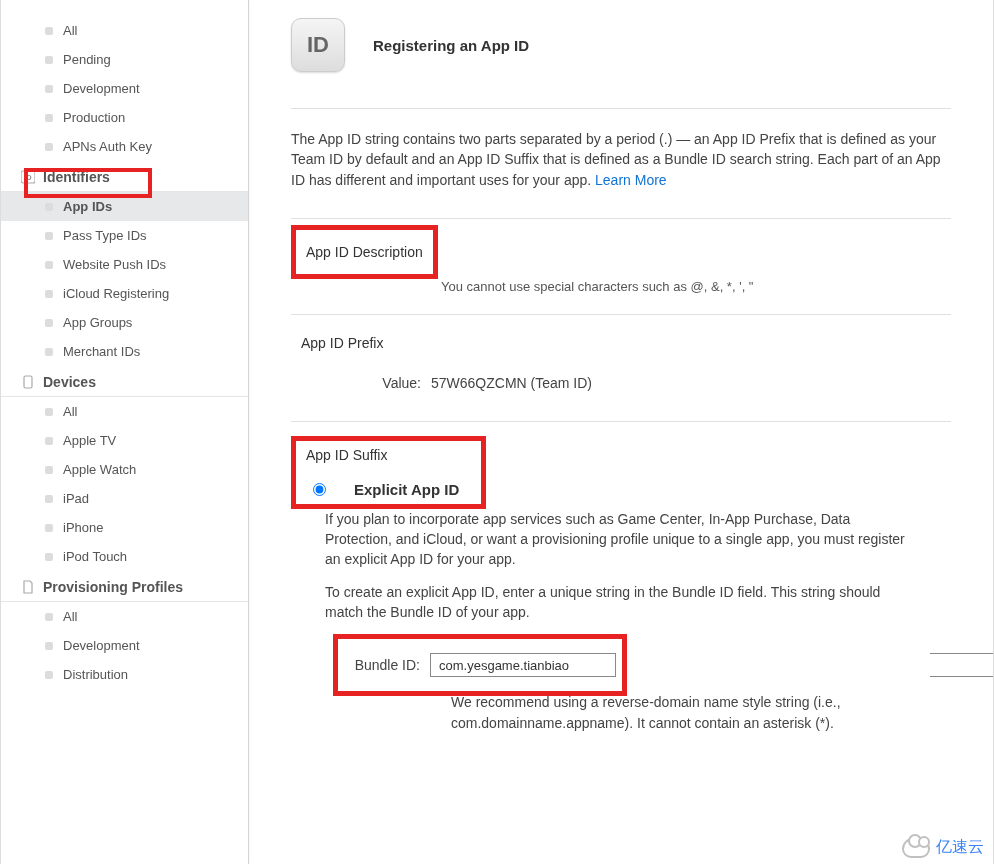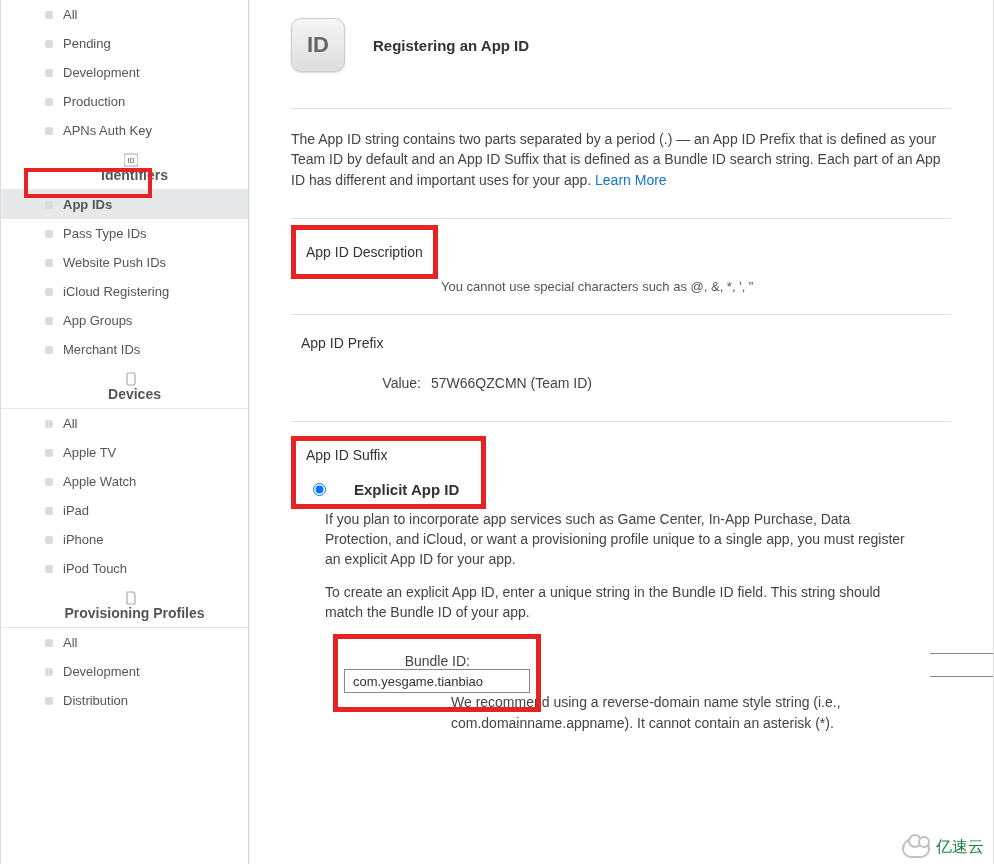--- a/index.html
+++ b/index.html
@@ -19,32 +19,31 @@
     height: 100%;
     border-left: 1px solid #ddd;
     border-right: 1px solid #ddd;
   }
   
   .sidebar {
     width: 248px;
     background: #fff;
     border-right: 1px solid #d4d4d4;
     box-shadow: 1px 0 2px rgba(0,0,0,0.04);
-    padding-top: 0;
+    padding-top: 16px;
     flex-shrink: 0;
   }
   .side-heading {
     display: flex;
     align-items: center;
     padding: 8px 0 6px 20px;
     color: #555;
     font-size: 14px;
     font-weight: bold;
     border-bottom: 1px solid #e6e6e6;
-    flex-direction: column;
   }
   .side-heading .hicon {
     display: inline-flex;
     width: 14px; height: 14px;
     margin-right: 8px;
     color: #888;
   }
   .side-list { list-style: none; }
   .side-item {
     display: flex;
@@ -171,21 +170,20 @@
     line-height: 1.45;
     padding-bottom: 12px;
     padding-right: 30px;
   }
   .bundle-row-wrap {
     display: inline-flex;
     align-items: center;
     border: 5px solid #e62222;
     padding: 14px 6px 14px 6px;
     margin-left: 42px;
-    flex-direction: column;
   }
   .bundle-label {
     width: 86px; text-align: right; padding-right: 10px; font-size: 14px; color: #444;
   }
   .bundle-input {
     width: 186px; height: 24px; padding: 2px 8px; border: 1px solid #888; font-size: 13px; color:#333;
   }
   .bundle-input-ext {
     position: absolute;
     left: 639px;
@@ -202,21 +200,21 @@
   .value-row {
     display: flex; align-items: center; padding: 10px 0 24px 0;
   }
   .value-label { width: 140px; text-align: right; padding-right: 10px; font-size: 14px; color:#444; }
   .value-text { font-size: 14px; color: #444; }
 
   .watermark {
     position: absolute;
     right: 10px; bottom: 6px;
     display: flex; align-items: center;
-    color: #15803d;
+    color: #3b82f6;
     font-size: 16px;
   }
   .watermark .cloud {
     width: 28px; height: 20px;
     border: 2px solid #c0c0c0;
     border-radius: 12px 12px 10px 10px;
     margin-right: 6px;
     position: relative;
   }
   .watermark .cloud::before {

